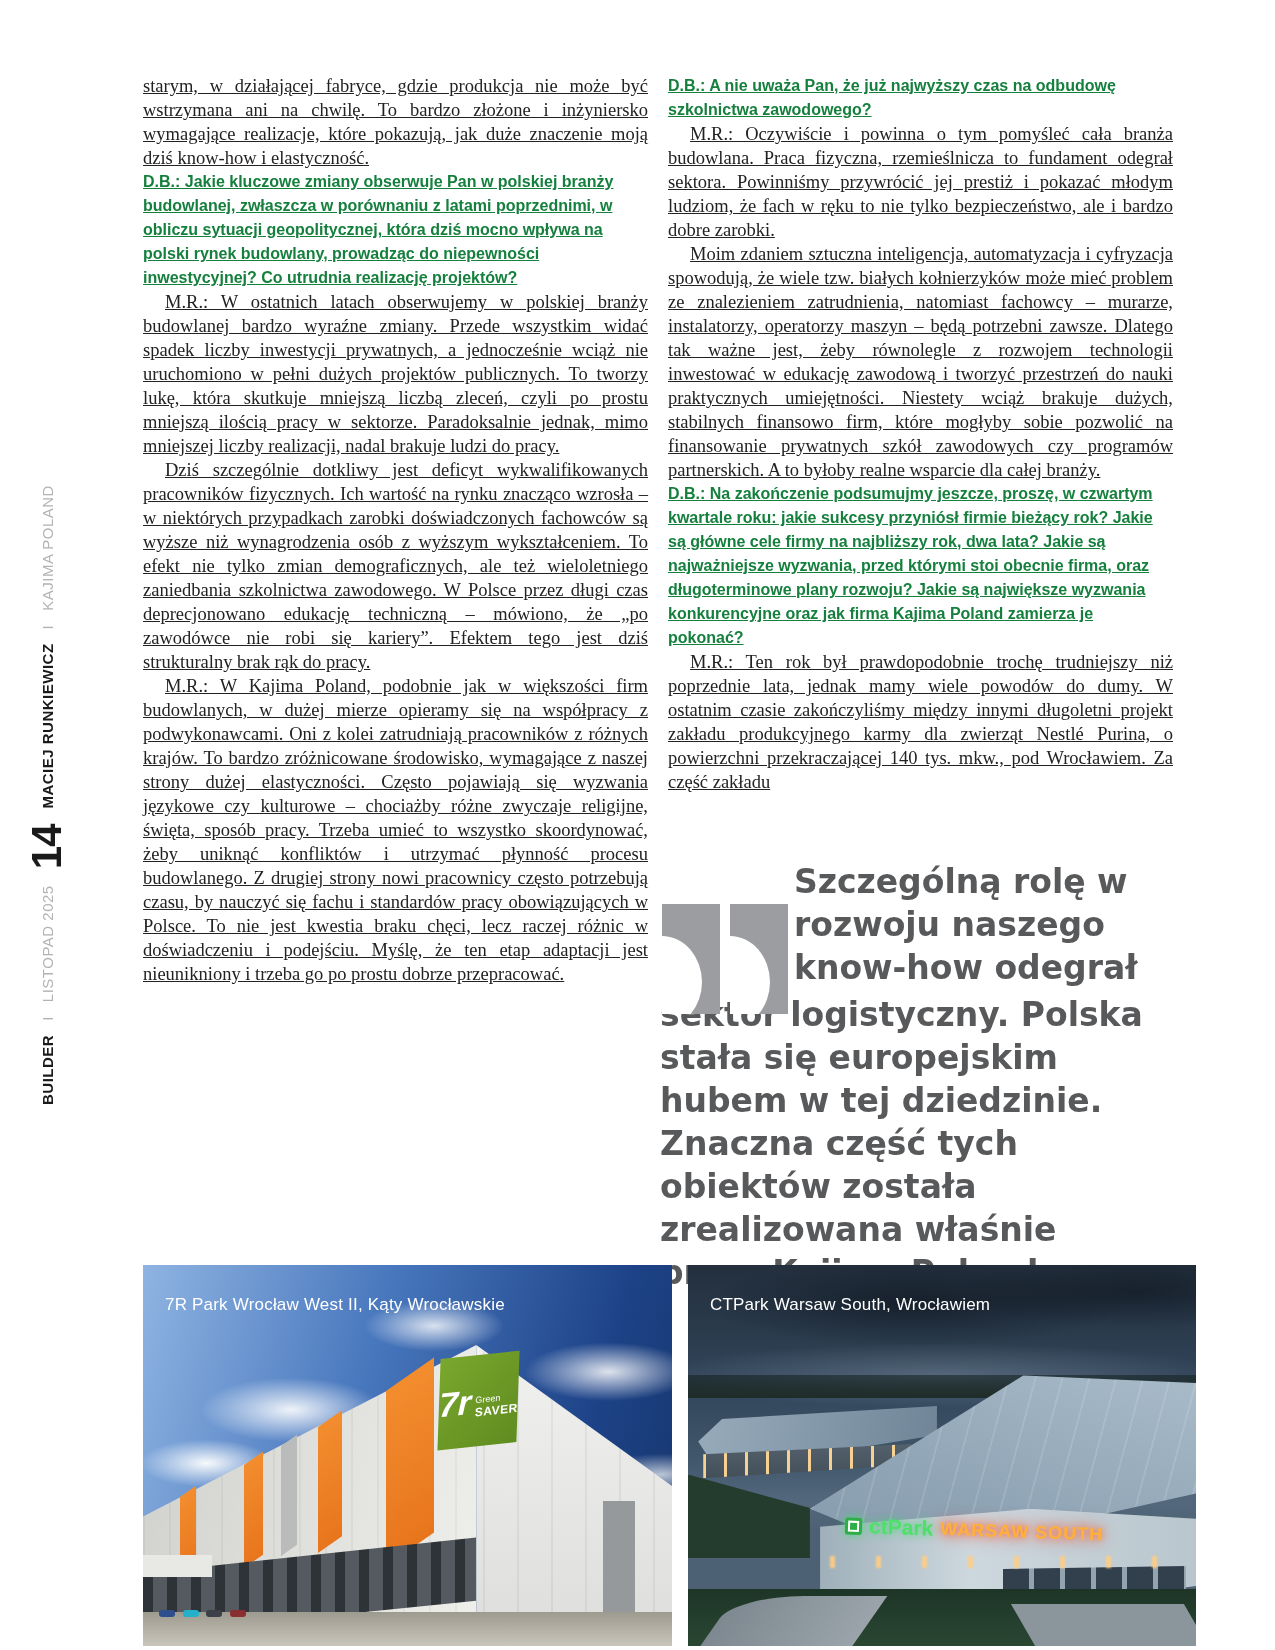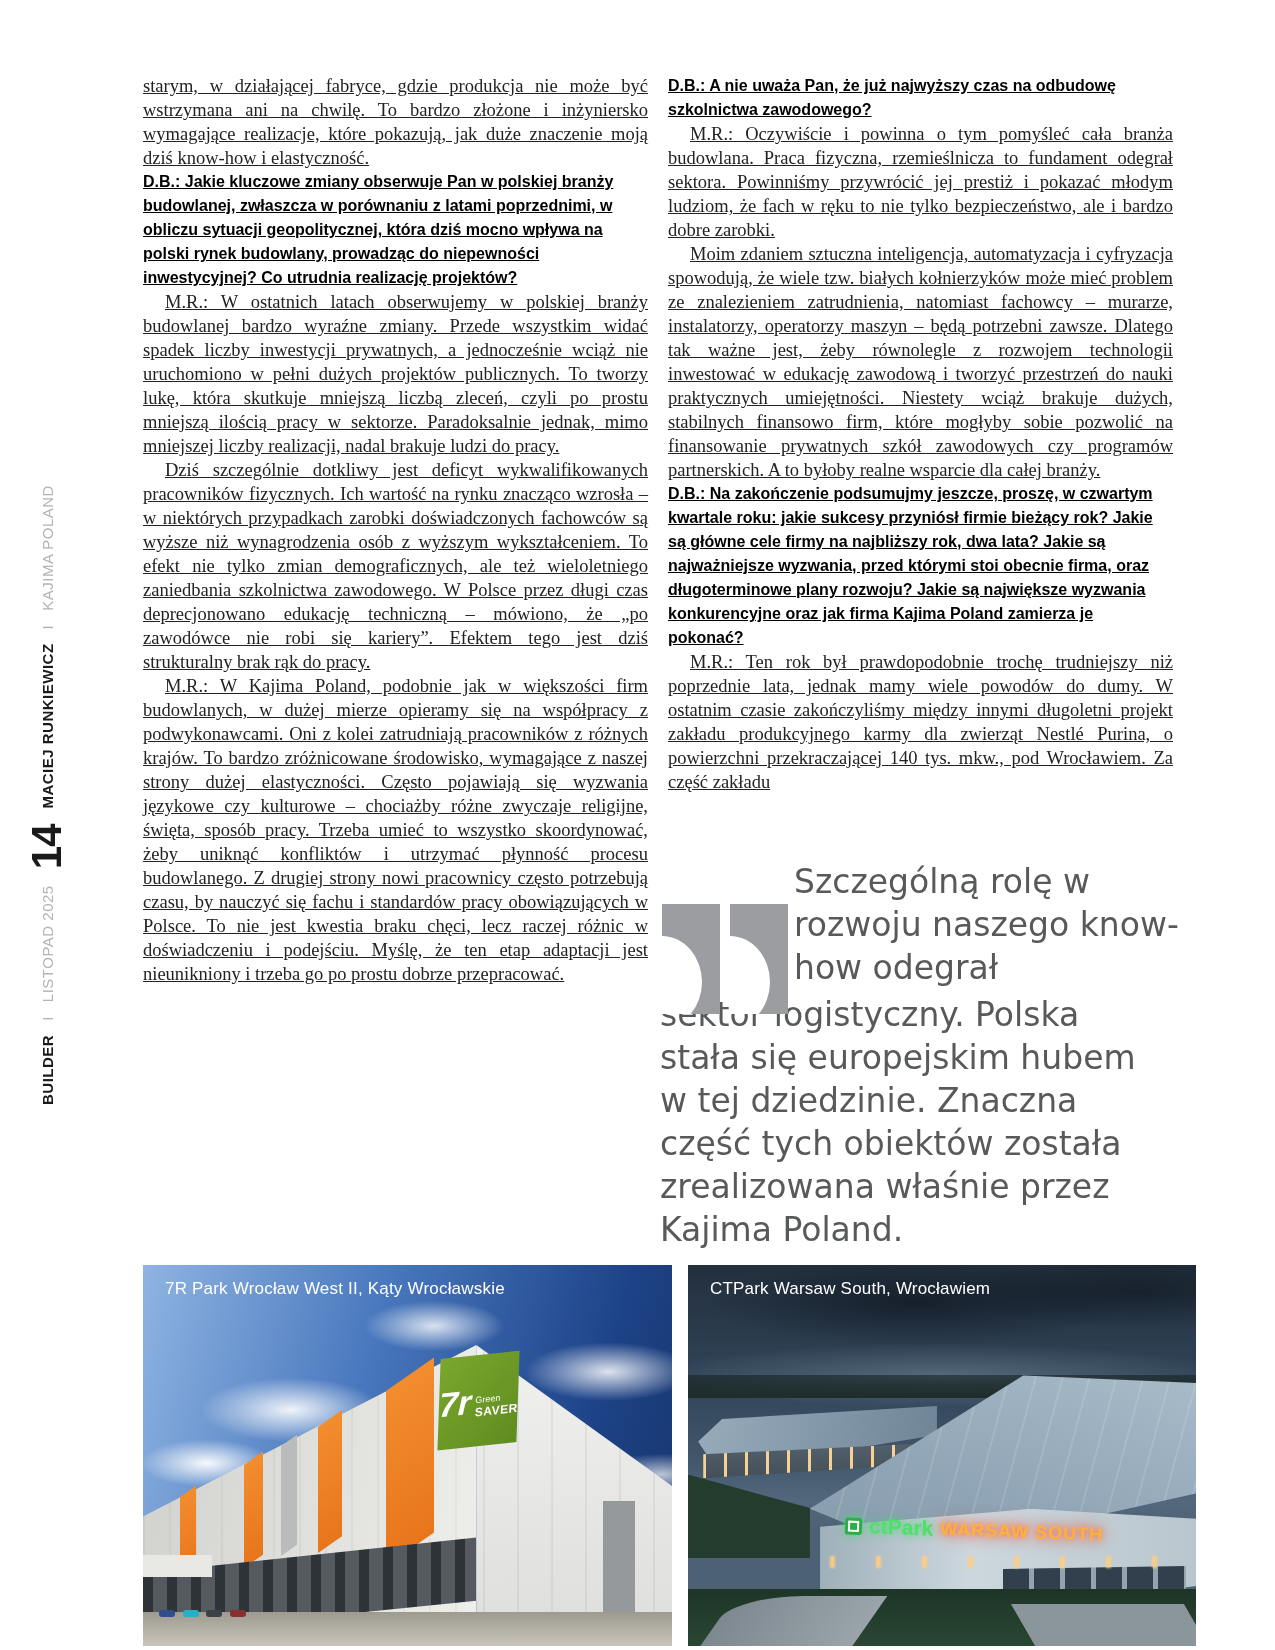--- a/index.html
+++ b/index.html
@@ -21,40 +21,40 @@
   .sb-page{font-weight:bold;color:#1a1a1a;font-size:42px;letter-spacing:-1px;margin:0 2px;}
   
   .col{position:absolute;top:74px;width:505px;text-align:justify;
        font-size:18.5px;line-height:24px;hyphens:auto;}
   .col-left{left:143px;}
   .col-right{left:668px;}
   .col p{margin:0;text-decoration:underline;}
   p.answer{text-indent:22px;}
   .question{
     font-family:"Liberation Sans", sans-serif;font-weight:bold;
-    font-size:16px;line-height:24px;color:#000000;
+    font-size:16px;line-height:24px;color:#15803d;
     margin:24px 0 12px 22px;text-align:left;
   }
   
   .pull-quote{
     position:absolute;left:660px;top:856px;width:524px;height:340px;
-    font-family:"DejaVu Sans", sans-serif;font-weight:400;
+    font-family:"DejaVu Sans", sans-serif;font-weight:700;
     color:#58595b;font-size:33px;line-height:43px;text-align:left;
   }
   .q-marks{position:absolute;left:2px;top:48px;display:flex;gap:10px;}
   .q-mark{position:relative;width:58px;height:110px;overflow:hidden;}
   .q-mark::before{content:"";position:absolute;inset:0;background:#9b9da0;}
   .q-mark::after{content:"";position:absolute;left:-40px;bottom:-14px;width:80px;height:92px;background:#fff;border-radius:50%;}
   .q-p1{margin:4px 0 0 134px;width:388px;}
   .q-p2{margin-top:4px;width:492px;}
   
   .photo{position:absolute;top:1265px;height:381px;overflow:hidden;background:#333;}
   .photo *{position:absolute;}
   .photo-caption{
-    top:14px;left:22px;color:#fff;z-index:40;
+    top:30px;left:22px;color:#fff;z-index:40;
     font-family:"Liberation Sans", sans-serif;font-weight:500;font-size:17px;letter-spacing:.2px;
   }
   
   .photo-left{left:143px;width:529px;}
   .lp-sky{inset:0;background:linear-gradient(105deg,#8fb4e2 0%,#4877bd 40%,#1d4287 78%,#163569 100%);}
   .lp-clouds{inset:0;background-image:
     radial-gradient(ellipse 95px 34px at 12% 52%,rgba(255,255,255,.95),rgba(255,255,255,0) 70%),
     radial-gradient(ellipse 130px 46px at 28% 38%,rgba(255,255,255,.9),rgba(255,255,255,0) 70%),
     radial-gradient(ellipse 150px 52px at 17% 72%,rgba(255,255,255,.88),rgba(255,255,255,0) 70%),
     radial-gradient(ellipse 100px 36px at 55% 16%,rgba(255,255,255,.8),rgba(255,255,255,0) 70%),

